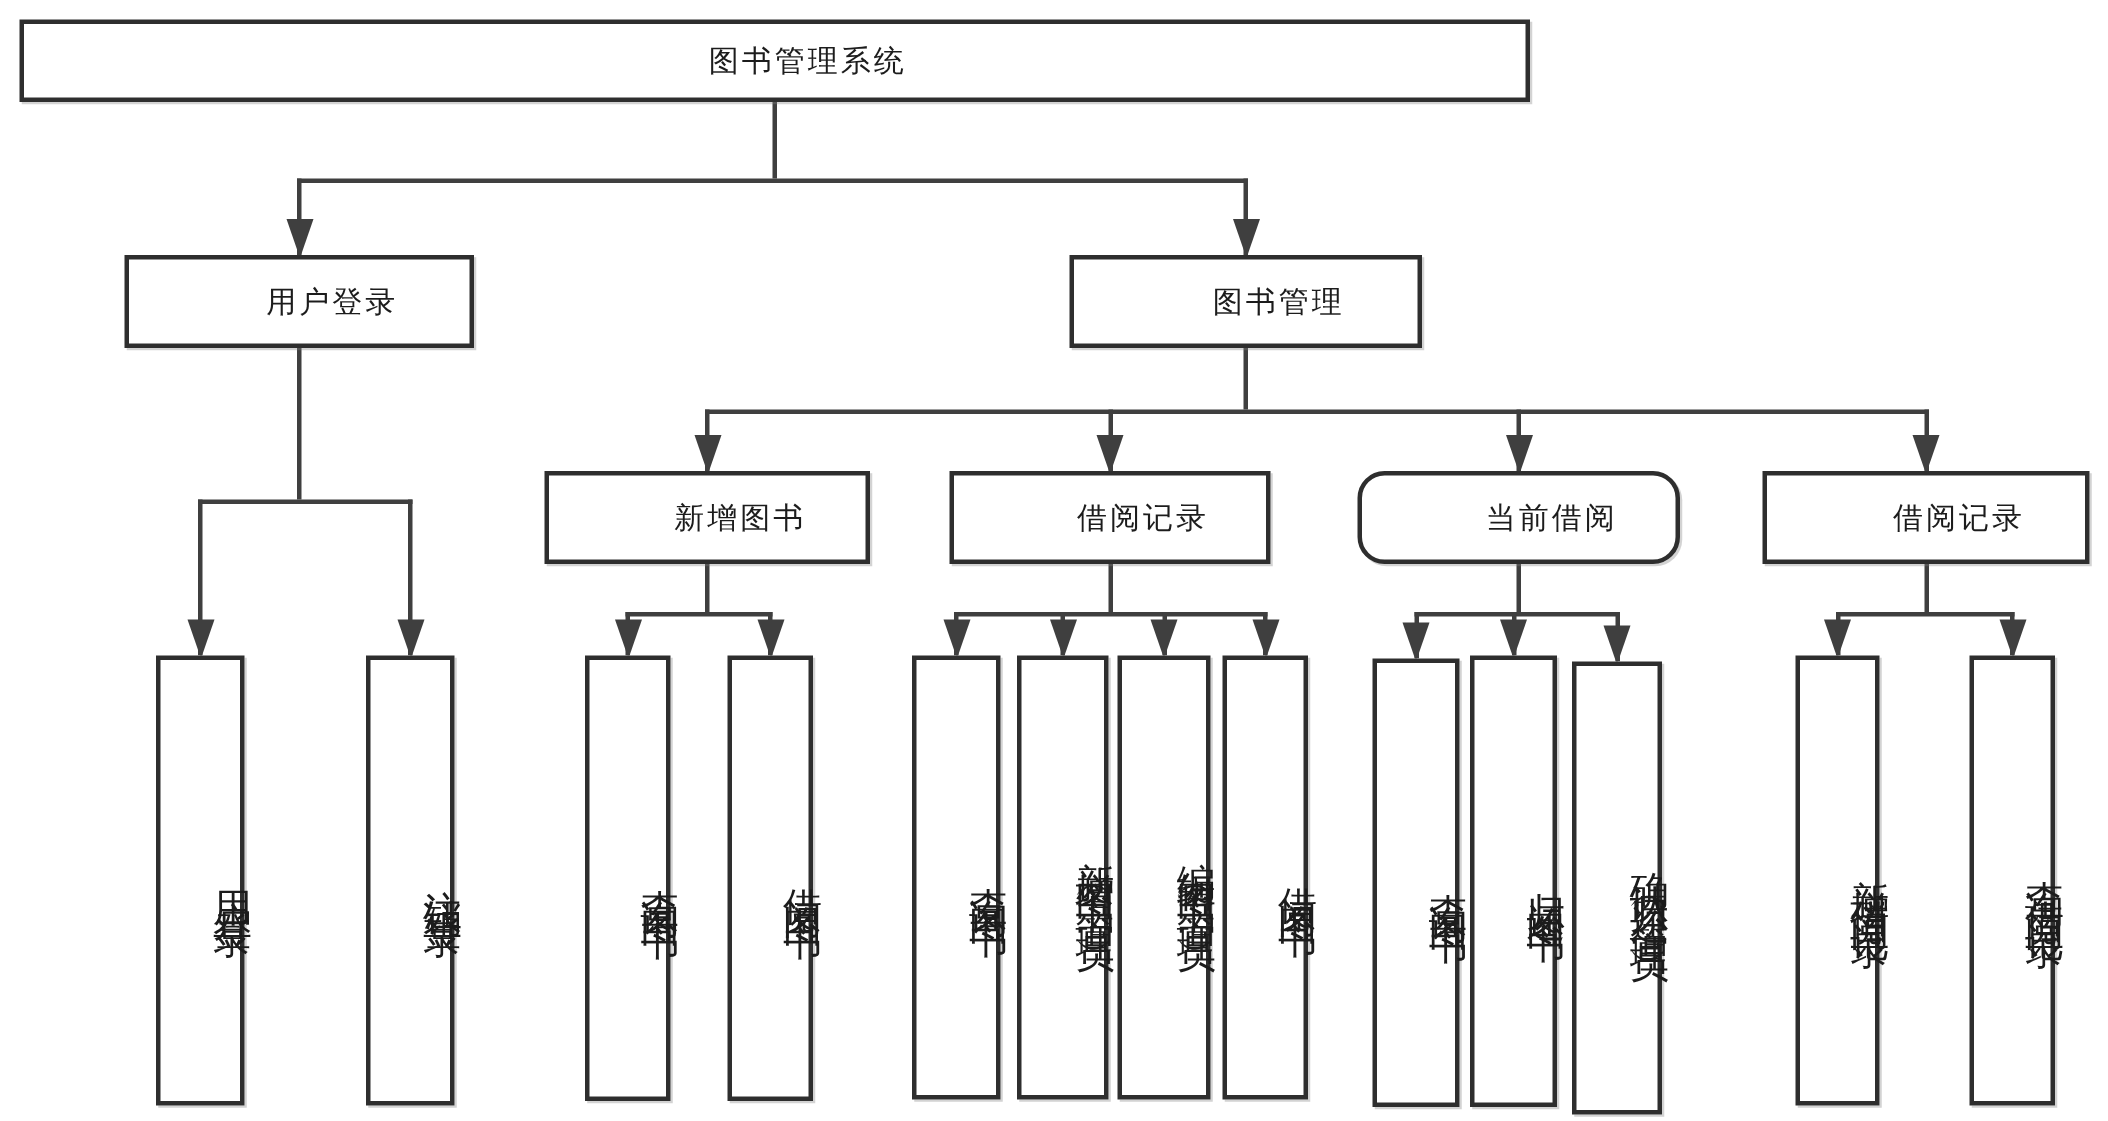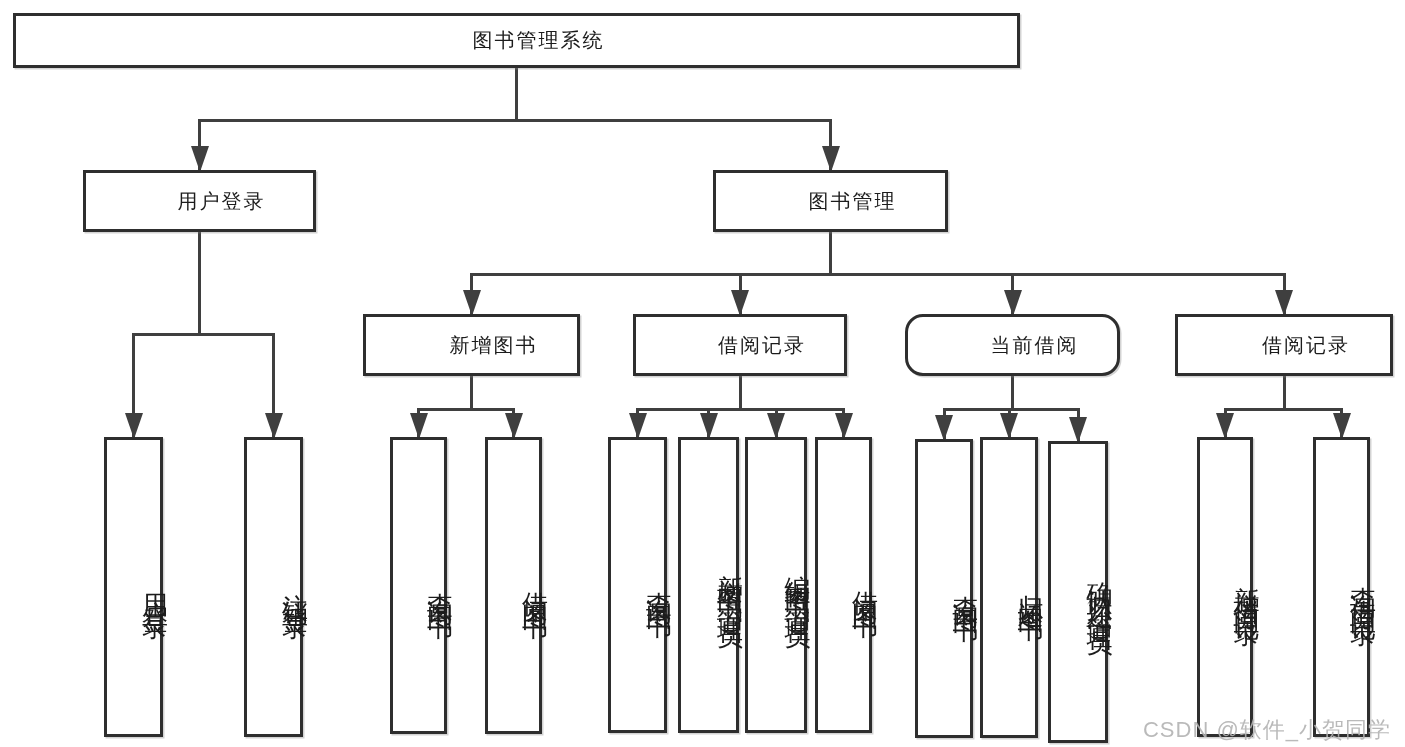--- a/index.html
+++ b/index.html
@@ -178,14 +178,13 @@
       <div class="node vertical" style="left: 1048px; top: 441px; width: 60px; height: 302px;">
         <span class="node-label">确认归还（管理员）</span>
       </div>
       <div class="node vertical" style="left: 1197px; top: 437px; width: 56px; height: 300px;">
         <span class="node-label">新增借阅记录</span>
       </div>
       <div class="node vertical" style="left: 1313px; top: 437px; width: 57px; height: 300px;">
         <span class="node-label">查询借阅记录</span>
       </div>
     </div>
-  <div class="watermark">CSDN @软件_小贺同学</div>
 </div>
 
 </body></html>

